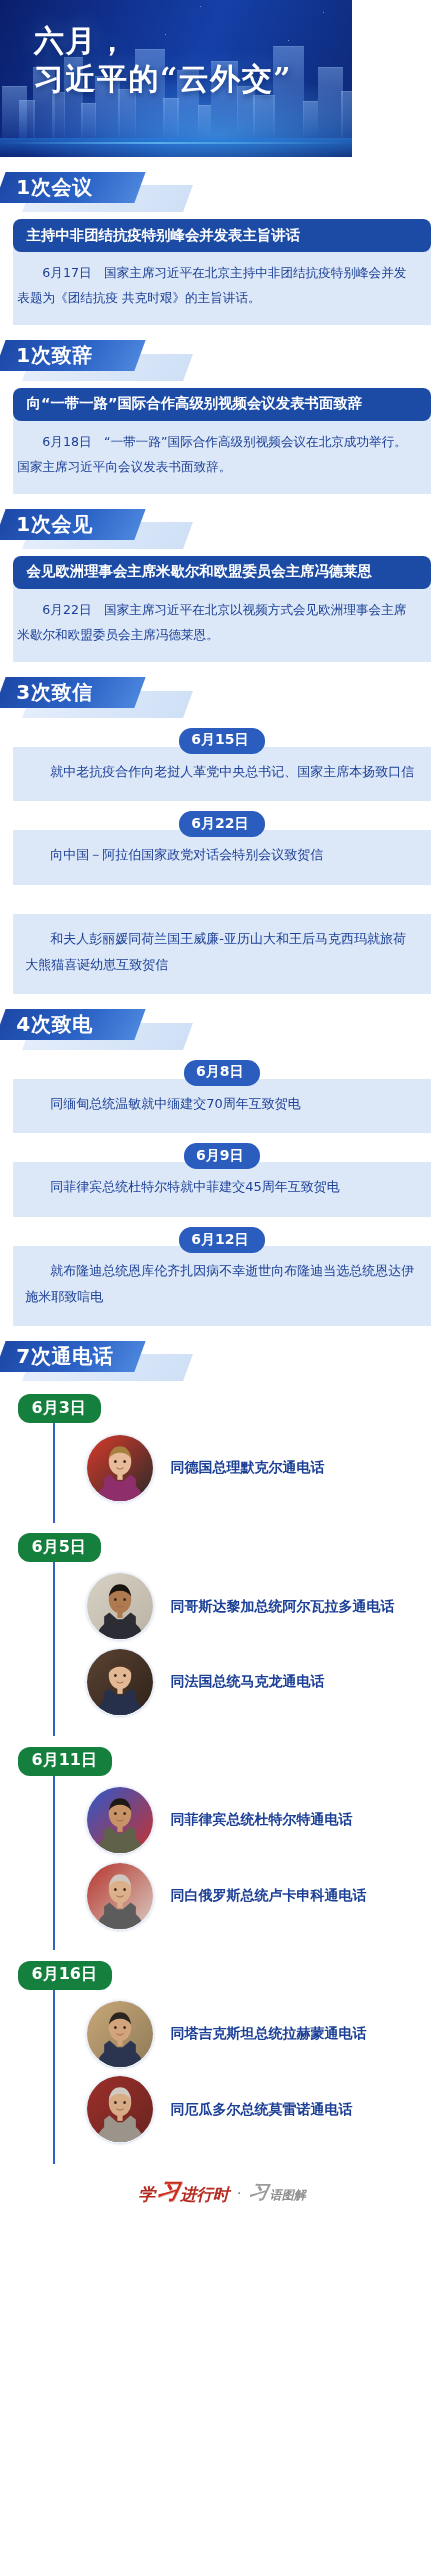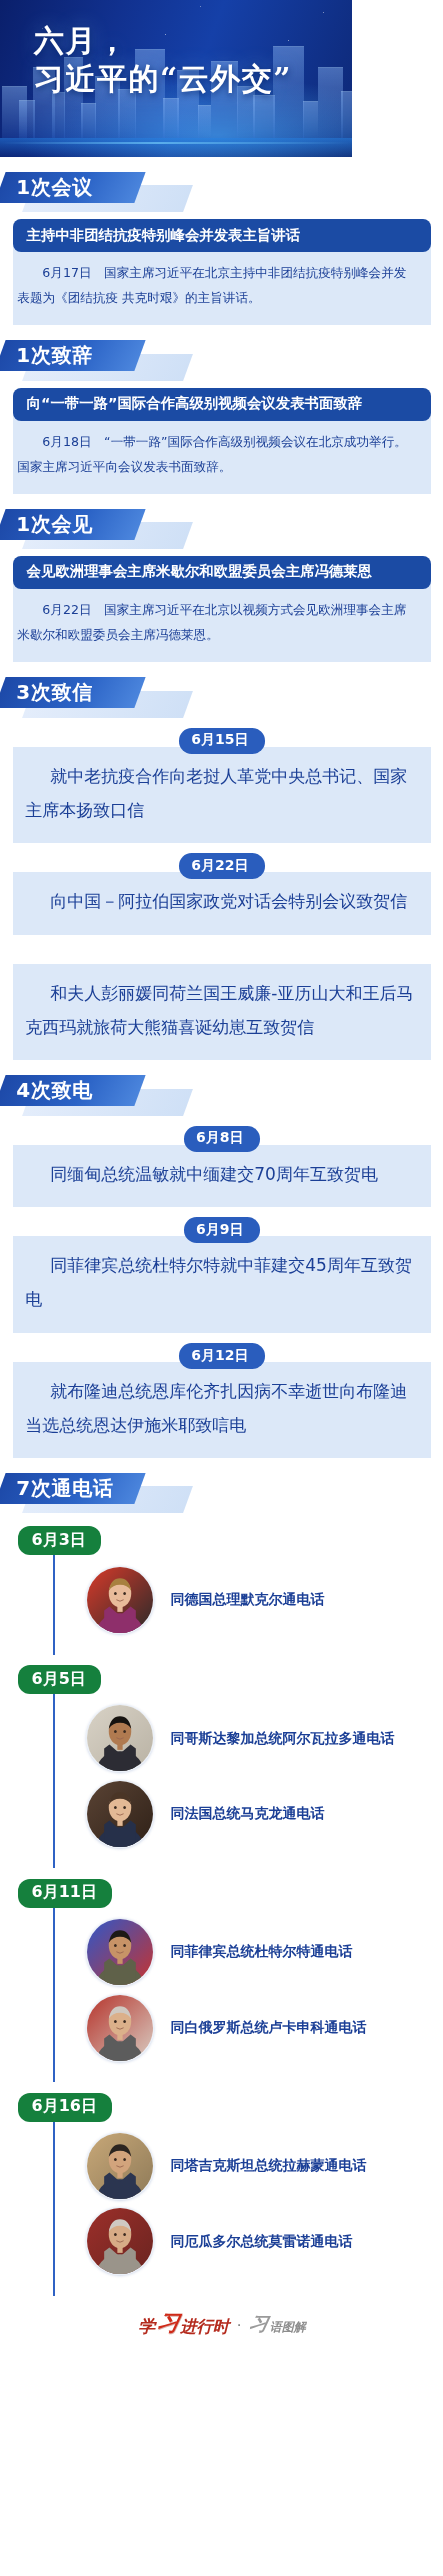--- a/index.html
+++ b/index.html
@@ -112,21 +112,21 @@
     border-radius:12.6px;
     position:relative; z-index:2;
     white-space:nowrap;
   }
   .date-line{
     flex:1; height:1.5px; background:#2a5dbd; margin-left:-4.4px;
   }
   .date-line.full{ margin-left:0; }
   .date-body{
     background:#dce8f8; color:#1b3f96;
-    font-size:17px; line-height:2.0;
+    font-size:13px; line-height:2.0;
     padding:12px 12px 16.3px 12px;
     margin-top:-6px;
     text-indent:25px;
   }
 
   
   .callgroup{ margin:10.3px 0 0 0; position:relative; }
   .call-date{
     display:inline-block;
     background:#15803d; color:#fff;

